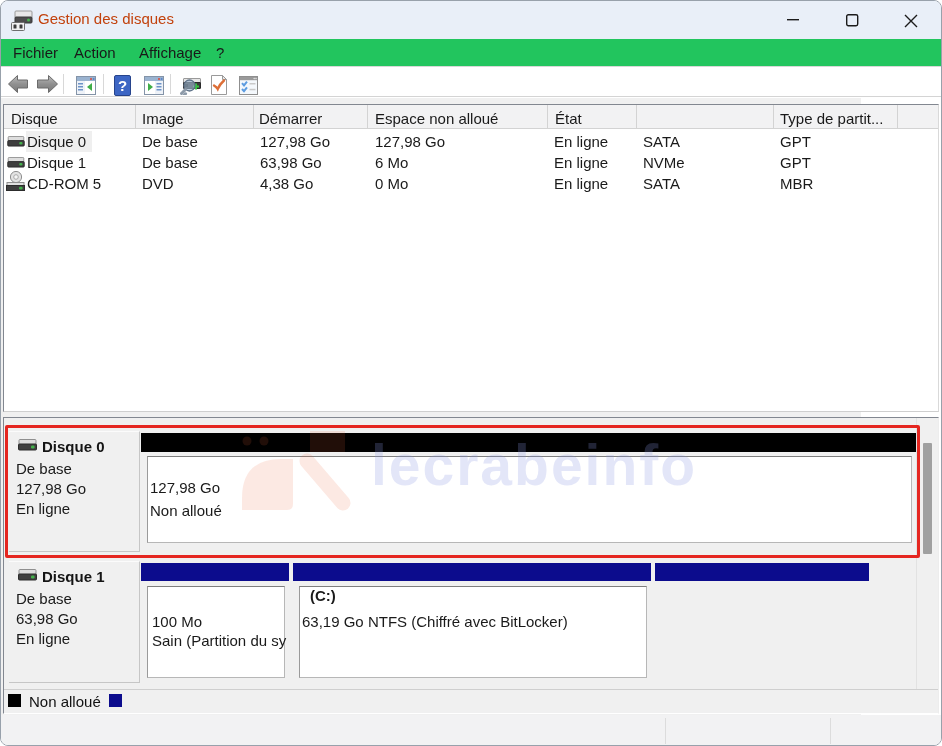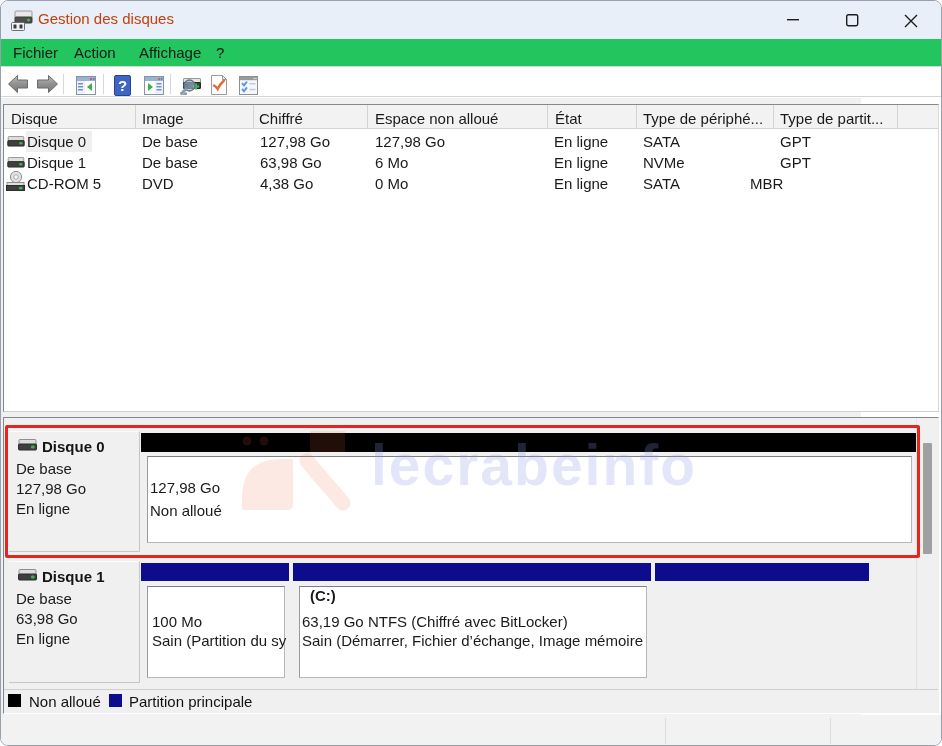--- a/index.html
+++ b/index.html
@@ -134,24 +134,23 @@
       <div class="hcell" style="left:0;width:132px"></div>
       <div class="hcell" style="left:132px;width:118px"></div>
       <div class="hcell" style="left:250px;width:114px"></div>
       <div class="hcell" style="left:364px;width:180px"></div>
       <div class="hcell" style="left:544px;width:89px"></div>
       <div class="hcell" style="left:633px;width:137px"></div>
       <div class="hcell" style="left:770px;width:124px"></div>
       <div class="hcell" style="left:894px;width:40px;border-right:none"></div>
       <div class="htext" style="left:7px">Disque</div>
       <div class="htext" style="left:138px">Image</div>
-      <div class="htext" style="left:255px">Chiffré</div>
+      <div class="htext" style="left:255px">Démarrer</div>
       <div class="htext" style="left:371px">Espace non alloué</div>
       <div class="htext" style="left:551px">État</div>
-      <div class="htext" style="left:639px">Type de périphé...</div>
       <div class="htext" style="left:776px">Type de partit...</div>
 
       <div class="abs" style="left:22px;top:26px;width:66px;height:21px;background:#efefef"></div>
 
       <svg class="abs" style="left:3px;top:31px" width="18" height="11" viewBox="0 0 19 12">
         <rect x="1" y="0.5" width="17" height="5.5" rx="1" fill="#dedede" stroke="#8f8f8f"></rect>
         <rect x="0.5" y="5" width="18" height="6" rx="1" fill="#3f3f3f" stroke="#2c2c2c"></rect>
         <rect x="13" y="6.6" width="3.6" height="2.8" rx="1.2" fill="#43b14b"></rect>
       </svg>
       <svg class="abs" style="left:3px;top:52px" width="18" height="11" viewBox="0 0 19 12">
@@ -182,21 +181,21 @@
       <div class="cell" style="left:550px;top:47px">En ligne</div>
       <div class="cell" style="left:639px;top:47px">NVMe</div>
       <div class="cell" style="left:776px;top:47px">GPT</div>
 
       <div class="cell" style="left:23px;top:68px">CD-ROM 5</div>
       <div class="cell" style="left:138px;top:68px">DVD</div>
       <div class="cell" style="left:256px;top:68px">4,38 Go</div>
       <div class="cell" style="left:371px;top:68px">0 Mo</div>
       <div class="cell" style="left:550px;top:68px">En ligne</div>
       <div class="cell" style="left:639px;top:68px">SATA</div>
-      <div class="cell" style="left:746px;top:68px">MBR</div>
+      <div class="cell" style="left:776px;top:68px">MBR</div>
     </div>
 
     <div id="botpane">
 
       <div class="label" style="top:13px;height:121px">
         <svg class="abs" style="left:9px;top:7px" width="19" height="12" viewBox="0 0 19 12">
           <rect x="1" y="0.5" width="17" height="5.5" rx="1" fill="#dedede" stroke="#8f8f8f"></rect>
           <rect x="0.5" y="5" width="18" height="6" rx="1" fill="#3f3f3f" stroke="#2c2c2c"></rect>
           <rect x="13" y="6.6" width="3.6" height="2.8" rx="1.2" fill="#43b14b"></rect>
         </svg>
@@ -224,32 +223,30 @@
 
       <div class="bar" style="left:137px;top:145px;width:148px;background:#0c0c8d"></div>
       <div class="pbox" style="left:143px;top:168px;width:138px;height:92px"></div>
       <div class="ptext" style="left:148px;top:194px">100 Mo</div>
       <div class="ptext" style="left:148px;top:213px">Sain (Partition du sy</div>
 
       <div class="bar" style="left:289px;top:145px;width:358px;background:#0c0c8d"></div>
       <div class="pbox" style="left:295px;top:168px;width:348px;height:92px"></div>
       <div class="ptext" style="left:306px;top:168px;font-weight:bold">(C:)</div>
       <div class="ptext" style="left:298px;top:194px">63,19 Go NTFS (Chiffré avec BitLocker)</div>
-      <div class="ptext" style="left:298px;top:213px">Sain (Démarrer, Fichier d’échange, Image mémoire</div>
 
       <div class="bar" style="left:651px;top:145px;width:214px;background:#0c0c8d"></div>
 
       <div class="abs" style="left:912px;top:0;width:1px;height:271px;background:#e2e2e2"></div>
       <div class="abs" style="left:919px;top:25px;width:9px;height:111px;background:#a0a0a0;border-radius:1px"></div>
 
       <div id="legend">
         <div class="lsq" style="left:4px;background:#000"></div>
         <div class="ltxt" style="left:25px">Non alloué</div>
         <div class="lsq" style="left:105px;background:#0c0c8d"></div>
-        <div class="ltxt" style="left:125px">Partition principale</div>
       </div>
     </div>
   </div>
 
   <div id="statusbar">
     <div class="ssep" style="left:664px"></div>
     <div class="ssep" style="left:829px"></div>
   </div>
 
   <svg id="wmark" width="942" height="746">

